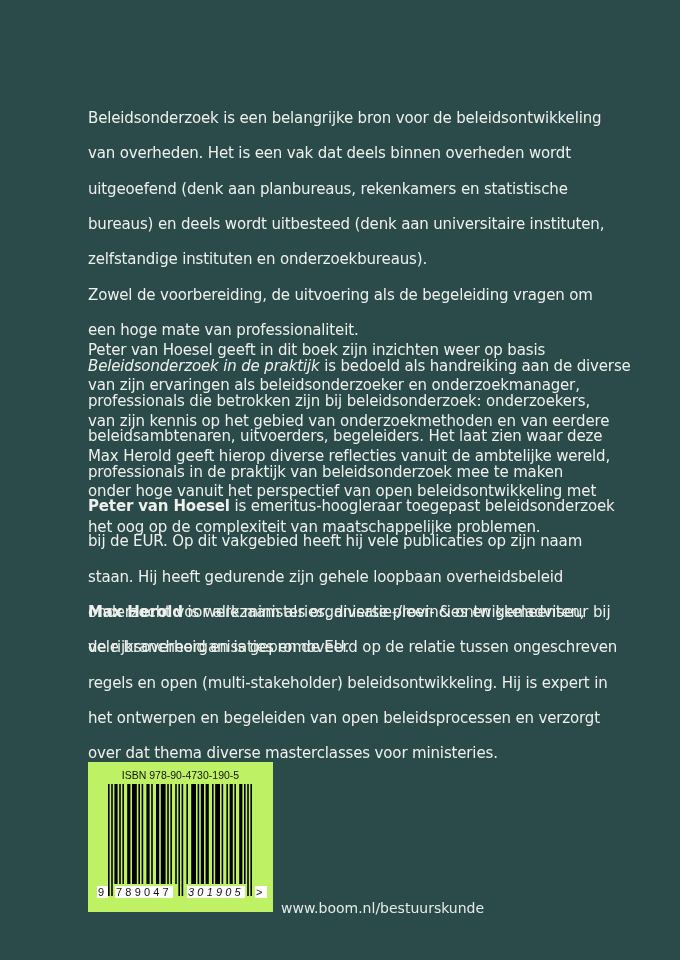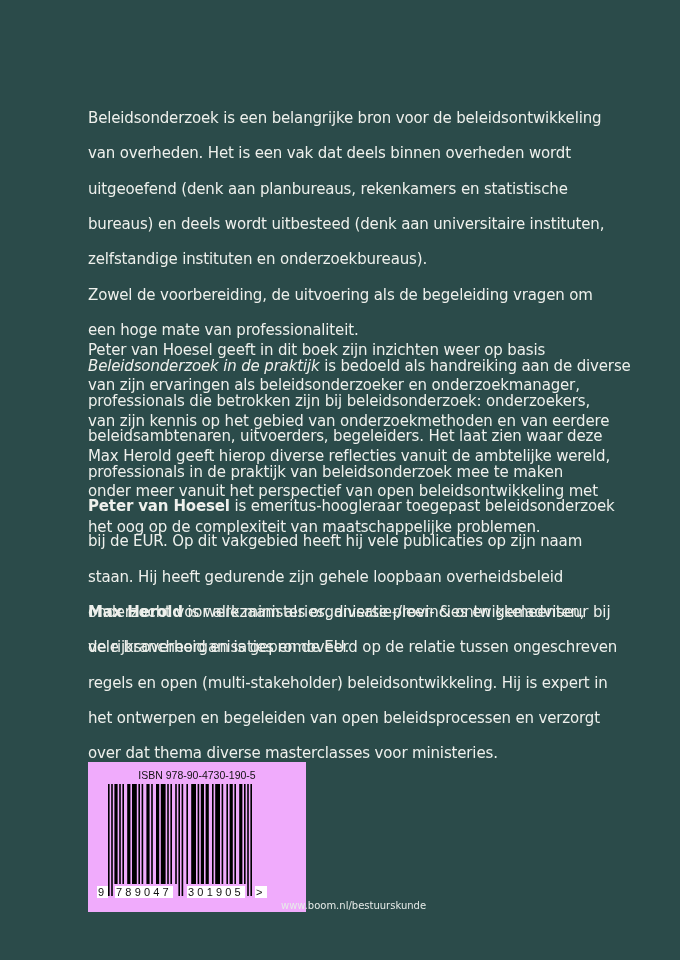--- a/index.html
+++ b/index.html
@@ -23,22 +23,22 @@
   .it { font-style: italic; }
   .b { font-weight: bold; margin-top: 12px; }
   #p1 { top: 92px; }
   #p2 { top: 324px; }
   #bio1 { top: 480px; }
   #bio2 { top: 586px; }
 
   .barcode-box {
     position: absolute;
     left: 88px; top: 762px;
-    width: 218px; height: 150px;
-    background: #f0abfc;
+    width: 185px; height: 150px;
+    background: #bef264;
   }
   .isbn-label {
     position: absolute; left: 0; right: 0; top: 7px;
     text-align: center;
     font-family: "Liberation Sans", sans-serif;
     font-size: 10.5px;
     color: #111;
   }
   .bars {
     position: absolute; left: 20px; top: 22px;
@@ -46,21 +46,21 @@
   }
   .digits {
     position: absolute; top: 124px; left: 0; right: 0;
     font-family: "Liberation Sans", sans-serif;
     font-size: 11px; color: #111;
   }
   .digits span { position: absolute; background: #fff; padding: 0 1px; letter-spacing: 3.2px; }
   .url {
     position: absolute;
     left: 281px; top: 900px;
-    font-size: 10px;
+    font-size: 14px;
     color: #e6ebe8;
   }
 </style>
 </head>
 <body>
 
 <div class="text-block" id="p1">
   <span class="line">Beleidsonderzoek is een belangrijke bron voor de beleidsontwikkeling</span>
   <span class="line">van overheden. Het is een vak dat deels binnen overheden wordt</span>
   <span class="line">uitgeoefend (denk aan planbureaus, rekenkamers en statistische</span>
@@ -72,21 +72,21 @@
   <span class="line">professionals die betrokken zijn bij beleidsonderzoek: onderzoekers,</span>
   <span class="line">beleidsambtenaren, uitvoerders, begeleiders. Het laat zien waar deze</span>
   <span class="line">professionals in de praktijk van beleidsonderzoek mee te maken</span>
 </div>
 
 <div class="text-block" id="p2">
   <span class="line">Peter van Hoesel geeft in dit boek zijn inzichten weer op basis</span>
   <span class="line">van zijn ervaringen als beleidsonderzoeker en onderzoekmanager,</span>
   <span class="line">van zijn kennis op het gebied van onderzoekmethoden en van eerdere</span>
   <span class="line">Max Herold geeft hierop diverse reflecties vanuit de ambtelijke wereld,</span>
-  <span class="line">onder meer vanuit het perspectief van open beleidsontwikkeling met</span>
+  <span class="line">onder hoge vanuit het perspectief van open beleidsontwikkeling met</span>
   <span class="line">het oog op de complexiteit van maatschappelijke problemen.</span>
 </div>
 
 <div class="text-block" id="bio1">
   <span class="line"><span class="b">Peter van Hoesel</span><span> is emeritus-hoogleraar toegepast beleidsonderzoek</span></span>
   <span class="line">bij de EUR. Op dit vakgebied heeft hij vele publicaties op zijn naam</span>
   <span class="line">staan. Hij heeft gedurende zijn gehele loopbaan overheidsbeleid</span>
   <span class="line">onderzocht voor alle ministeries, diverse provincies en gemeenten,</span>
   <span class="line">vele brancheorganisaties en de EU.</span>
 </div>
@@ -139,18 +139,18 @@
         <rect x="131.2" y="0" width="3.2" height="100"></rect>
       <rect x="136" y="0" width="1.6" height="100"></rect>
 
       <rect x="139.2" y="0" width="1.6" height="112"></rect>
         <rect x="142.4" y="0" width="1.6" height="112"></rect>
     </g>
   </svg>
   <div class="digits">
     <span style="left:9px;">9</span>
     <span style="left:27px;text-align:center;">789047</span>
-    <span style="left:99px;">301905</span>
+    <span style="left:99px;font-style:italic;">301905</span>
     <span style="left:167px;">&gt;</span>
   </div>
 </div>
 
 <div class="url">www.boom.nl/bestuurskunde</div>
 
 </body></html>

